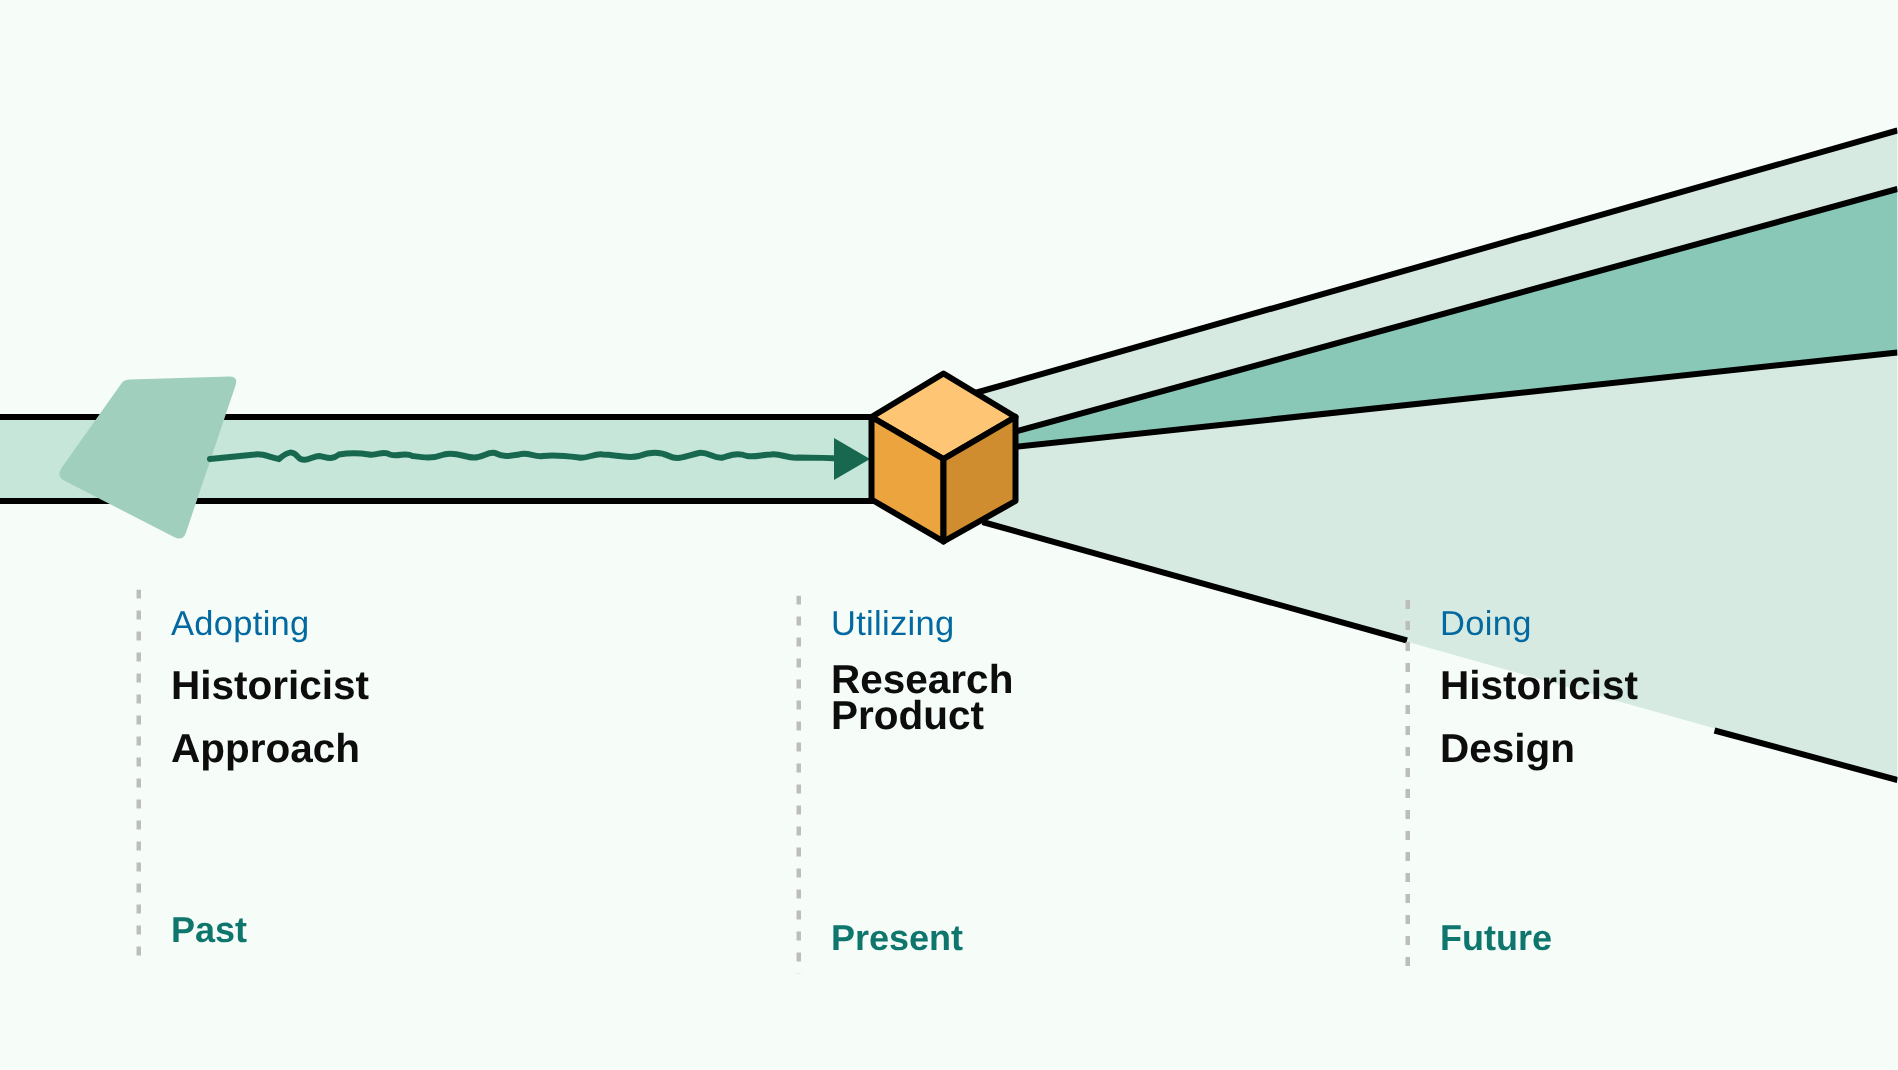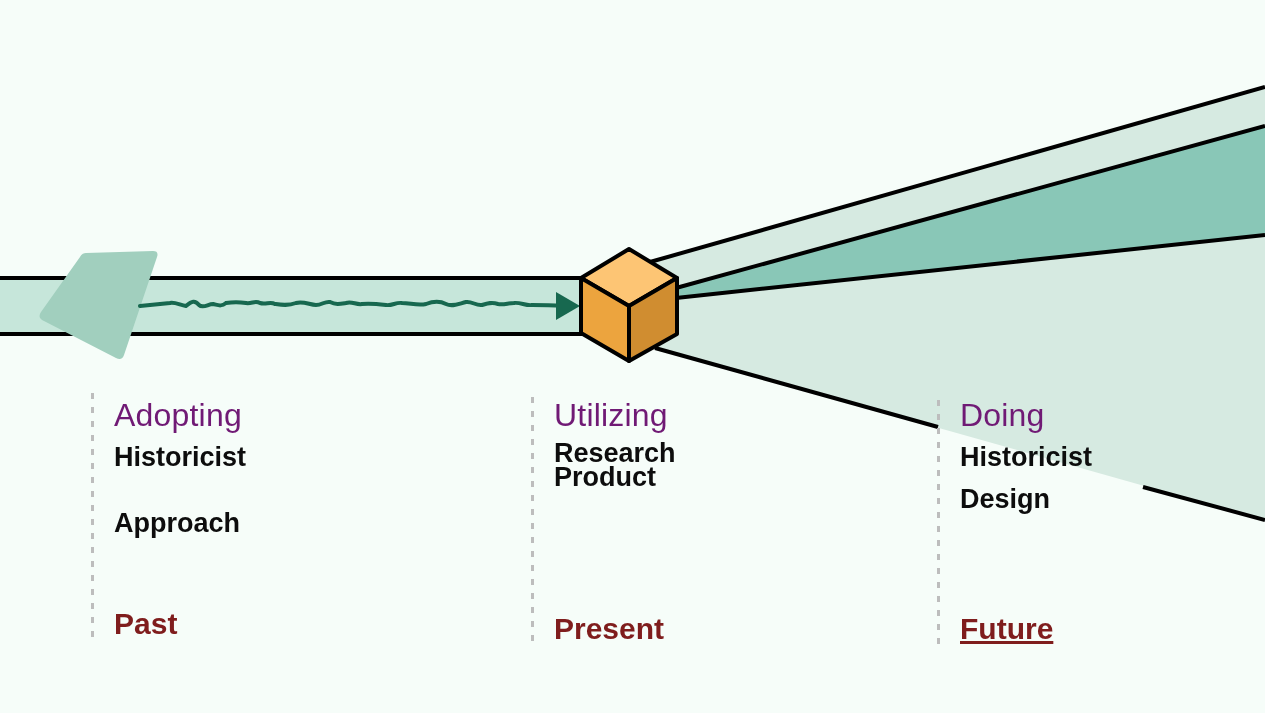--- a/index.html
+++ b/index.html
@@ -28,40 +28,40 @@
   .stage .dash {
     position: absolute;
     left: 0;
     width: 3px;
     background-image: linear-gradient(to bottom, #bdbdbd 0, #bdbdbd 6px, transparent 6px, transparent 14px);
     background-size: 3px 14px;
     background-repeat: repeat-y;
   }
   .stage .verb {
     position: absolute;
-    font-size: 32px;
+    font-size: 23px;
     font-weight: 400;
-    color: #701a75;
+    color: #0369a1;
     letter-spacing: 0.2px;
     line-height: 42px;
     white-space: nowrap;
   }
   .stage .noun {
     position: absolute;
     font-size: 27px;
     font-weight: 700;
     color: #0d0d0d;
     line-height: 42px;
     white-space: nowrap;
   }
   .stage .era {
     position: absolute;
-    font-size: 30px;
+    font-size: 24px;
     font-weight: 700;
-    color: #7f1d1d;
+    color: #0f766e;
     white-space: nowrap;
   }
 </style>
 </head>
 <body>
 
 <svg id="diagram" viewBox="0 0 1265 713" xmlns="http://www.w3.org/2000/svg">
 
   <g>
     <polygon points="650,262 1265,87 1265,520 655,348" fill="#d6eae1"></polygon>
@@ -90,31 +90,31 @@
     <polygon points="629,249 677,278 629,306 581,278" fill="#fdc574"></polygon>
     <polygon points="581,278 629,306 629,361 581,333" fill="#eca43e"></polygon>
     <polygon points="677,278 677,334 629,361 629,306" fill="#d08d30"></polygon>
   </g>
 </svg>
 
 <div class="stage" style="left:91px;">
   <div class="dash" style="top:393px;height:250px;"></div>
   <div class="verb" style="left:23px;top:394px;">Adopting</div>
   <div class="noun" style="left:23px;top:436px;">Historicist</div>
-  <div class="noun" style="left:23px;top:502px;">Approach</div>
+  <div class="noun" style="left:23px;top:478px;">Approach</div>
   <div class="era" style="left:23px;top:607px;">Past</div>
 </div>
 
 <div class="stage" style="left:531px;">
   <div class="dash" style="top:397px;height:252px;"></div>
   <div class="verb" style="left:23px;top:394px;">Utilizing</div>
   <div class="noun" style="left:23px;top:432px;">Research</div>
   <div class="noun" style="left:23px;top:456px;">Product</div>
   <div class="era" style="left:23px;top:612px;">Present</div>
 </div>
 
 <div class="stage" style="left:937px;">
   <div class="dash" style="top:400px;height:250px;"></div>
   <div class="verb" style="left:23px;top:394px;">Doing</div>
   <div class="noun" style="left:23px;top:436px;">Historicist</div>
   <div class="noun" style="left:23px;top:478px;">Design</div>
-  <div class="era" style="left:23px;top:612px;text-decoration:underline;">Future</div>
+  <div class="era" style="left:23px;top:612px;">Future</div>
 </div>
 
 </body></html>

